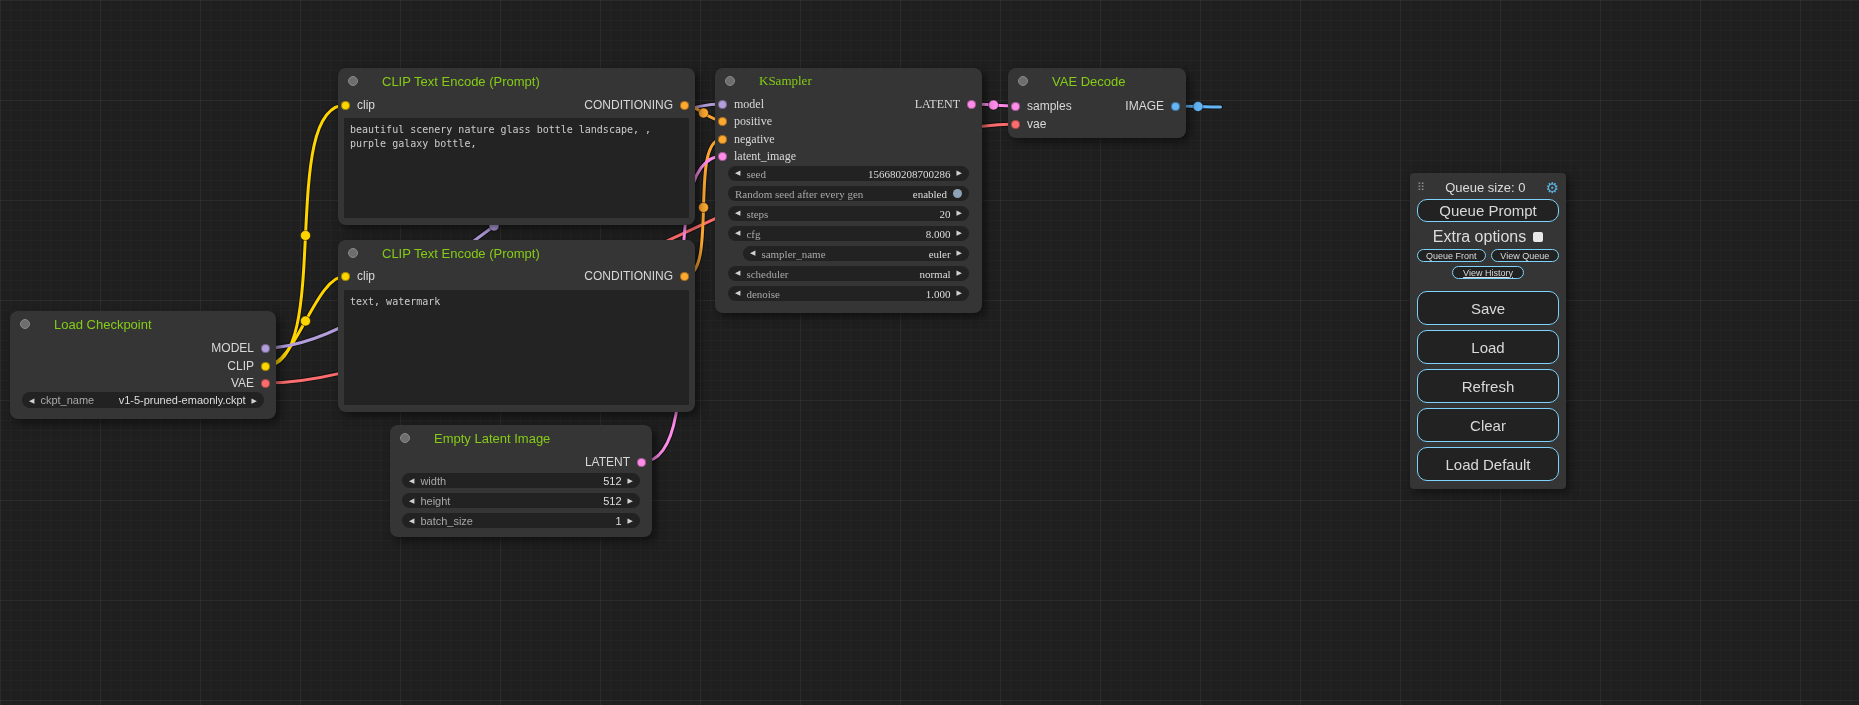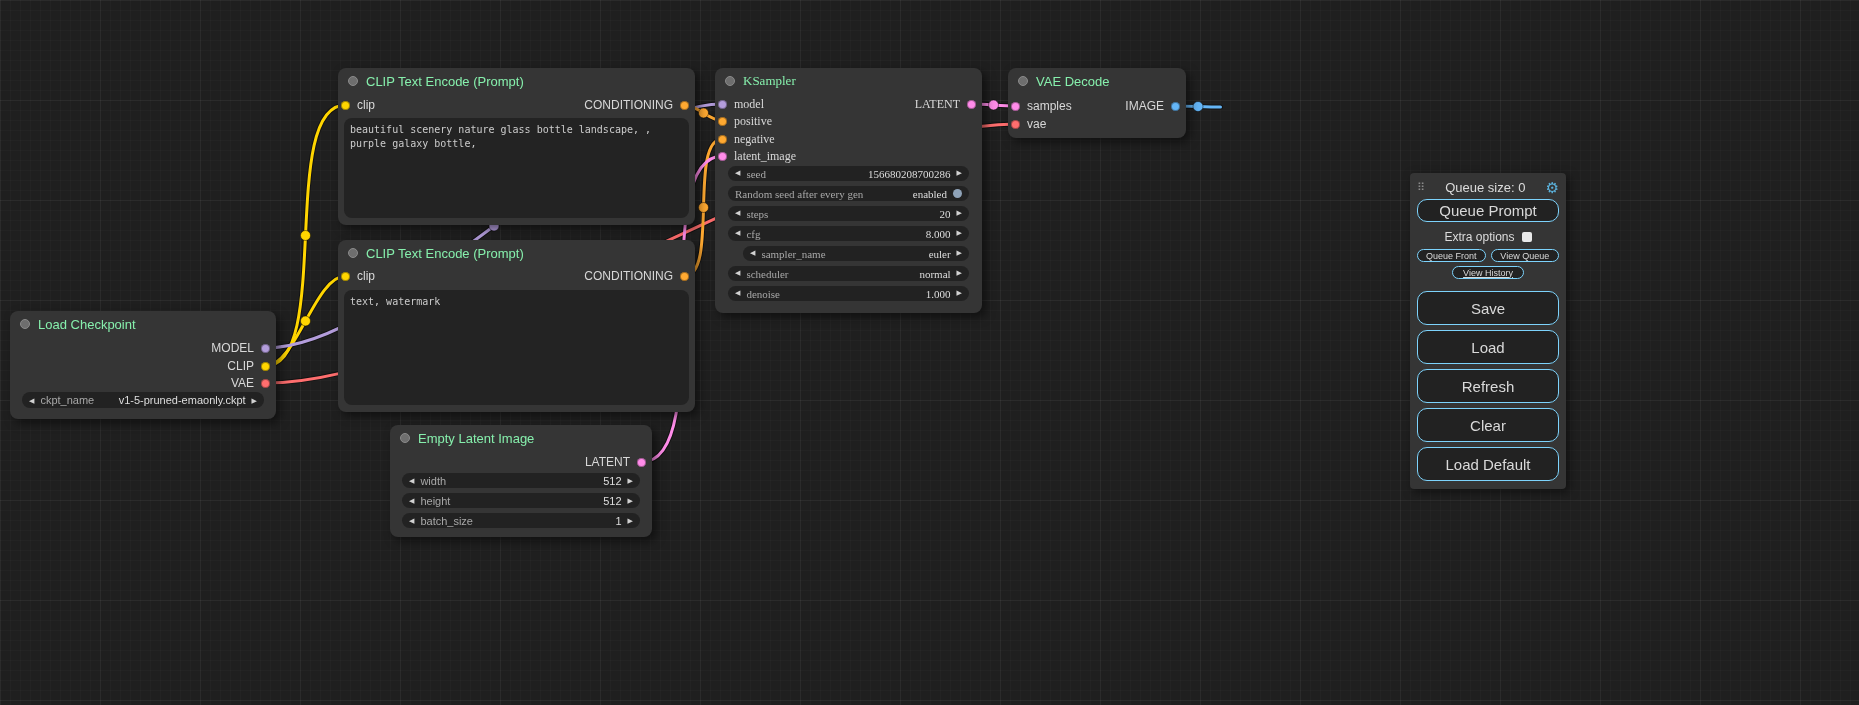--- a/index.html
+++ b/index.html
@@ -22,22 +22,22 @@
   #wires path.outline { stroke:rgba(0,0,0,0.45); stroke-width:5; }
   #wires path.wire { stroke-width:3; }
   #wires circle.linkdot { stroke:rgba(0,0,0,0.45); stroke-width:1; }
 
   .node {
     position:absolute; background:#353535; border-radius:8px;
     box-shadow:4px 4px 10px rgba(0,0,0,0.5); z-index:2;
   }
   .node-title {
     position:absolute; top:0; left:0; right:0; height:26px;
-    display:flex; align-items:center; gap:8px; padding:0 10px;
-    color:#86efac; font-size:13px; white-space:nowrap; overflow:hidden;
+    display:flex; align-items:center; gap:24px; padding:0 10px;
+    color:#84cc16; font-size:13px; white-space:nowrap; overflow:hidden;
     border-radius:8px 8px 0 0;
   }
   .status-dot {
     width:10px; height:10px; border-radius:50%;
     background:#6e6e6e; border:1px solid #8a8a8a; flex:none;
   }
   .slot {
     position:absolute; height:16px; display:flex; align-items:center; gap:7px;
     color:#d8d8d8; font-size:12px; white-space:nowrap;
   }
@@ -49,21 +49,21 @@
   }
   .widget {
     position:absolute; height:15px; background:#222; border-radius:8px;
     display:flex; align-items:center; padding:0 7px; gap:6px;
     font-size:11px; color:#a8a8a8; white-space:nowrap; overflow:hidden;
   }
   .widget .arr { font-size:7px; color:#d2d2d2; line-height:1; flex:none; }
   .widget .wval { margin-left:auto; color:#dedede; }
   .toggle-dot { width:9px; height:9px; border-radius:50%; background:#8fa3b8; flex:none; }
   .nta {
-    position:absolute; background:#232323; border-radius:8px;
+    position:absolute; background:#232323; border-radius:1px;
     color:#cccccc; font-family:"DejaVu Sans Mono", monospace;
     font-size:10px; line-height:1.4; padding:5px 6px;
     white-space:pre-wrap; word-break:break-word; overflow:hidden;
   }
 
   #queue-panel {
     position:absolute; left:1410px; top:173px; width:156px;
     background:#353535; border-radius:4px; z-index:5;
     box-shadow:3px 3px 10px rgba(0,0,0,0.5);
     padding:5px 7px 8px; color:#dddddd;
@@ -73,21 +73,21 @@
   .qp-title  { flex:1; text-align:center; font-size:13px; color:#dcdcdc; }
   .qp-gear   { color:#5bb2dc; font-size:15px; line-height:1; cursor:pointer; }
   .qp-btn {
     display:block; background:#222; color:#d9d9d9;
     border:1px solid #7dd3fc; border-radius:10px; cursor:pointer;
     font-family:"Liberation Sans", sans-serif;
   }
   .qp-queue-prompt { width:100%; height:23px; font-size:15px; margin-top:3px; }
   .qp-extra {
     display:flex; justify-content:center; align-items:center; gap:7px;
-    margin-top:8px; height:14px; font-size:12px; color:#dcdcdc;
+    margin-top:8px; height:14px; font-size:16px; color:#dcdcdc;
   }
   .qp-checkbox { width:10px; height:10px; background:#e9e9e9; border-radius:2px; cursor:pointer; }
   .qp-row { display:flex; gap:5px; margin-top:5px; }
   .qp-small { flex:1 1 0; height:13px; font-size:9px; padding:0; border-radius:7px; }
   .qp-history { flex:none; width:72px; margin:4px auto 11px;text-decoration:underline; }
   .qp-stack { margin-top:12px; }
   .qp-big { width:100%; height:34px; font-size:15px; margin-bottom:5px; }
   .qp-big:last-child { margin-bottom:0; }
 </style>
 </head>

